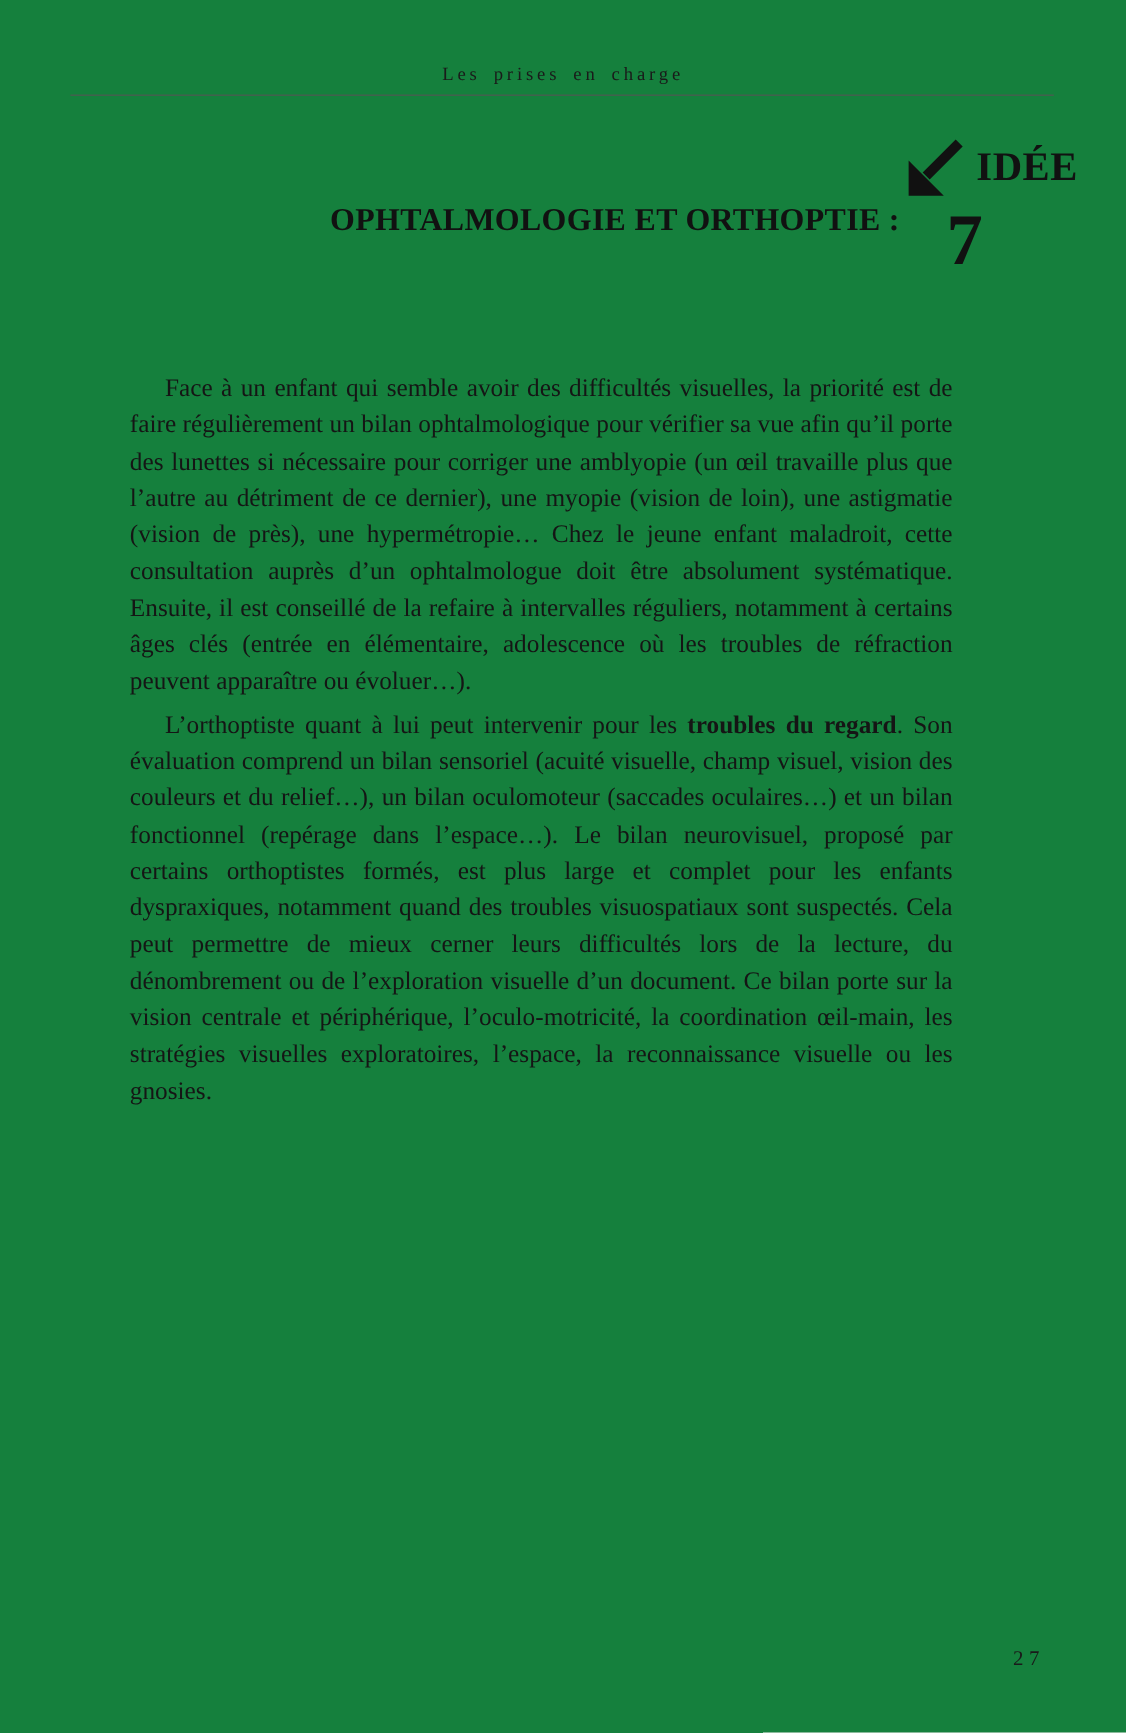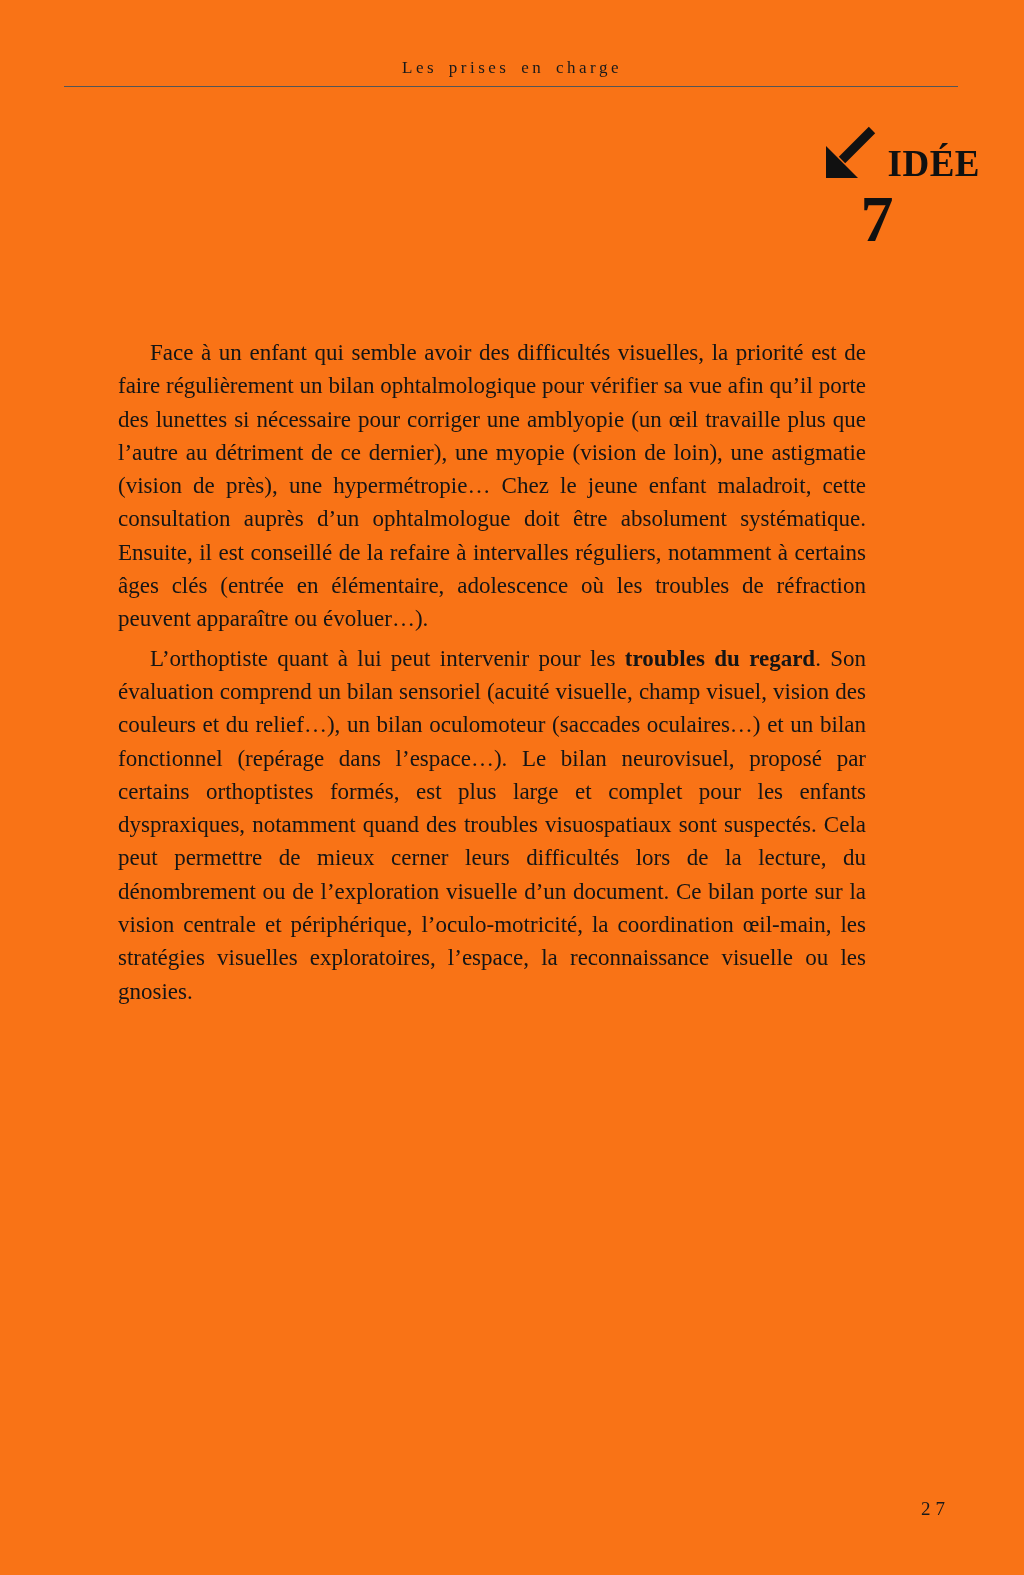--- a/index.html
+++ b/index.html
@@ -1,21 +1,21 @@
 <!DOCTYPE html>
 <html><head>
 <meta charset="utf-8">
 <style>
   html, body { margin: 0; padding: 0; background: #e8e8e8; }
   .page {
     position: relative;
     width: 1024px;
     height: 1575px;
     margin: 0 auto;
-    background: #f97316;
+    background: #15803d;
     color: #151515;
     font-family: "Liberation Serif", "DejaVu Serif", serif;
     overflow: hidden;
   }
 
   
   .running-head {
     position: absolute;
     top: 58px;
     left: 0;
@@ -37,21 +37,21 @@
   
   .idea-block {
     position: absolute;
     top: 122px;
     right: 44px;
     width: 180px;
     text-align: center;
   }
   .idea-row {
     display: flex;
-    align-items: flex-end;
+    align-items: center;
     justify-content: flex-end;
     gap: 6px;
   }
   .idea-arrow { width: 64px; height: 60px; display: block; }
   .idea-label {
     font-weight: 700;
     font-size: 37px;
     letter-spacing: 0.5px;
     line-height: 1;
     color: #111;
@@ -124,20 +124,21 @@
           <line x1="54" y1="8" x2="24" y2="38" stroke="#111" stroke-width="9"></line>
           <polygon points="8,56 8,24 40,56" fill="#111"></polygon>
         </svg>
       </span>
       <span class="idea-label">IDÉE</span>
     </div>
     <div class="idea-number">7</div>
   </div>
 
   <div class="chapter-title">
+    <div>OPHTALMOLOGIE ET ORTHOPTIE :</div>
   </div>
 
   <div class="body-text">
     <p>
       <span>Face à un enfant qui semble avoir des difficultés visuelles, la priorité est de faire régulièrement un bilan ophtalmologique pour vérifier sa vue afin qu’il porte des lunettes si nécessaire pour corriger une amblyopie (un œil travaille plus que l’autre au détriment de ce dernier), une myopie (vision de loin), une astigmatie (vision de près), une hypermétropie… Chez le jeune enfant maladroit, cette consultation auprès d’un ophtalmologue doit être absolument systématique. Ensuite, il est conseillé de la refaire à intervalles réguliers, notamment à certains âges clés (entrée en élémentaire, adolescence où les troubles de réfraction peuvent apparaître ou évoluer…).</span>
     </p>
     <p>
       <span>L’orthoptiste quant à lui peut intervenir pour les </span><strong>troubles du regard</strong><span>. Son évaluation comprend un bilan sensoriel (acuité visuelle, champ visuel, vision des couleurs et du relief…), un bilan oculomoteur (saccades oculaires…) et un bilan fonctionnel (repérage dans l’espace…). Le bilan neurovisuel, proposé par certains orthoptistes formés, est plus large et complet pour les enfants dyspraxiques, notamment quand des troubles visuospatiaux sont suspectés. Cela peut permettre de mieux cerner leurs difficultés lors de la lecture, du dénombrement ou de l’exploration visuelle d’un document. Ce bilan porte sur la vision centrale et périphérique, l’oculo-motricité, la coordination œil-main, les stratégies visuelles exploratoires, l’espace, la reconnaissance visuelle ou les gnosies.</span>
     </p>
   </div>

